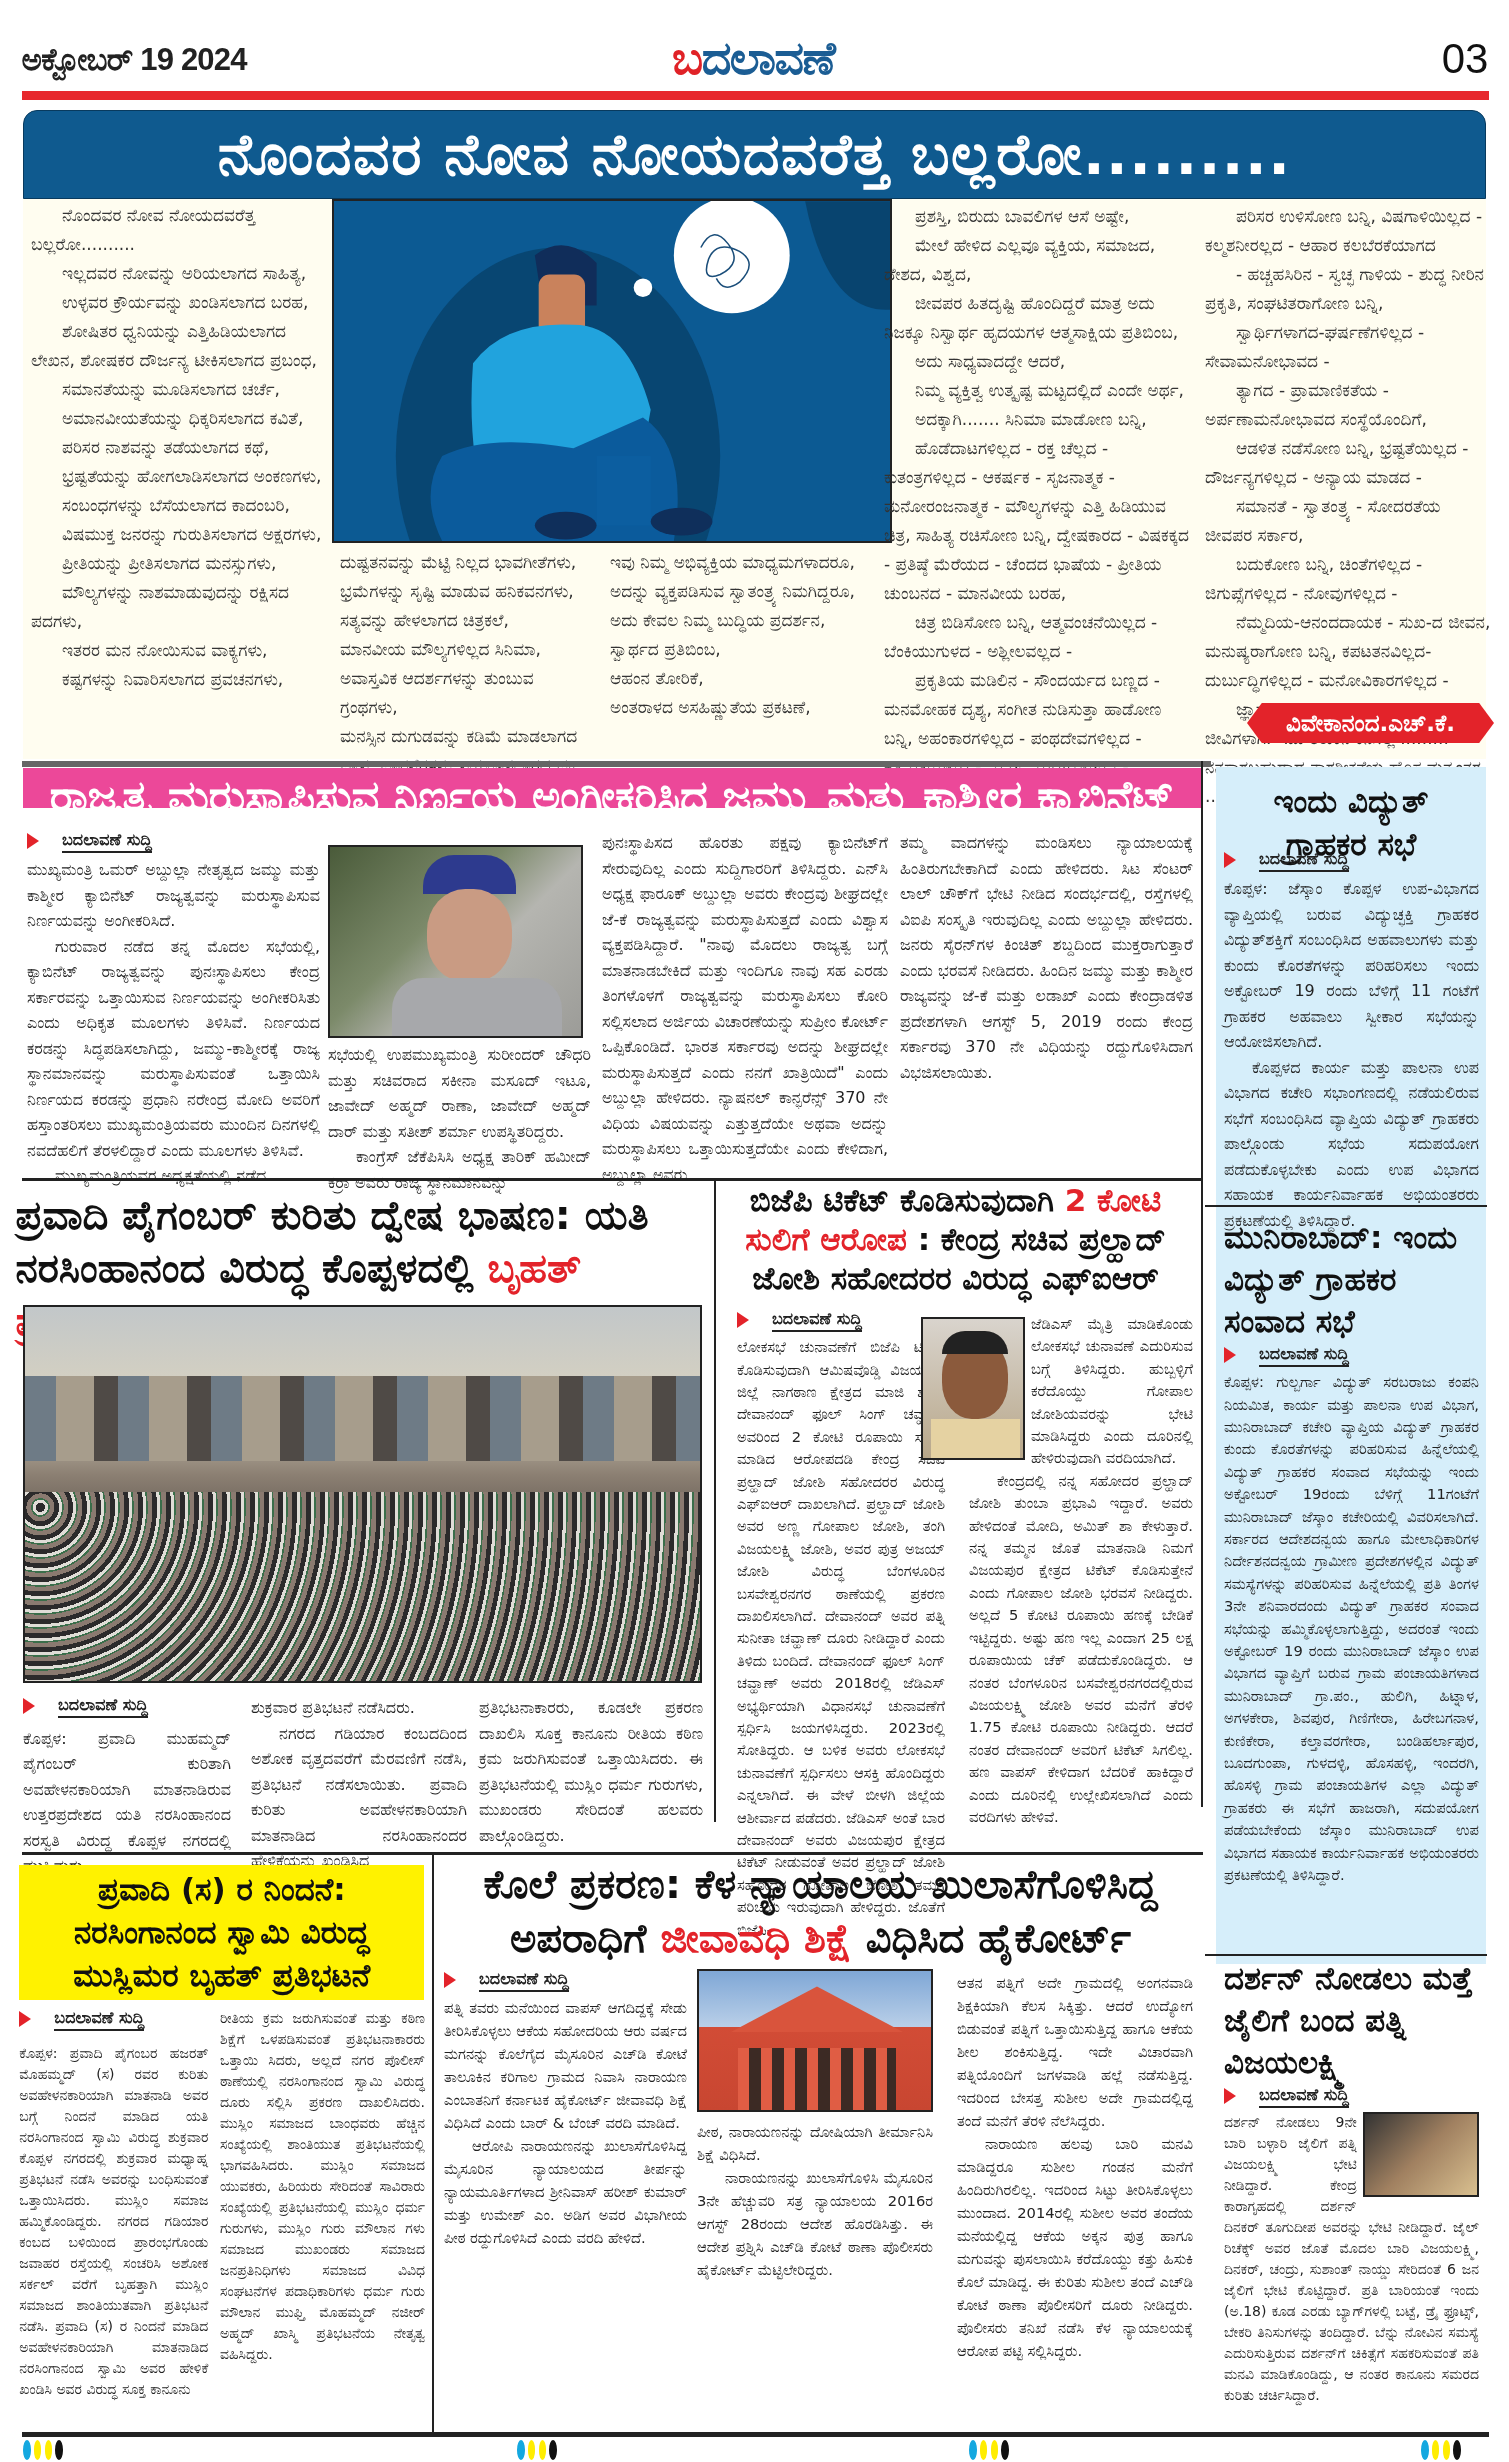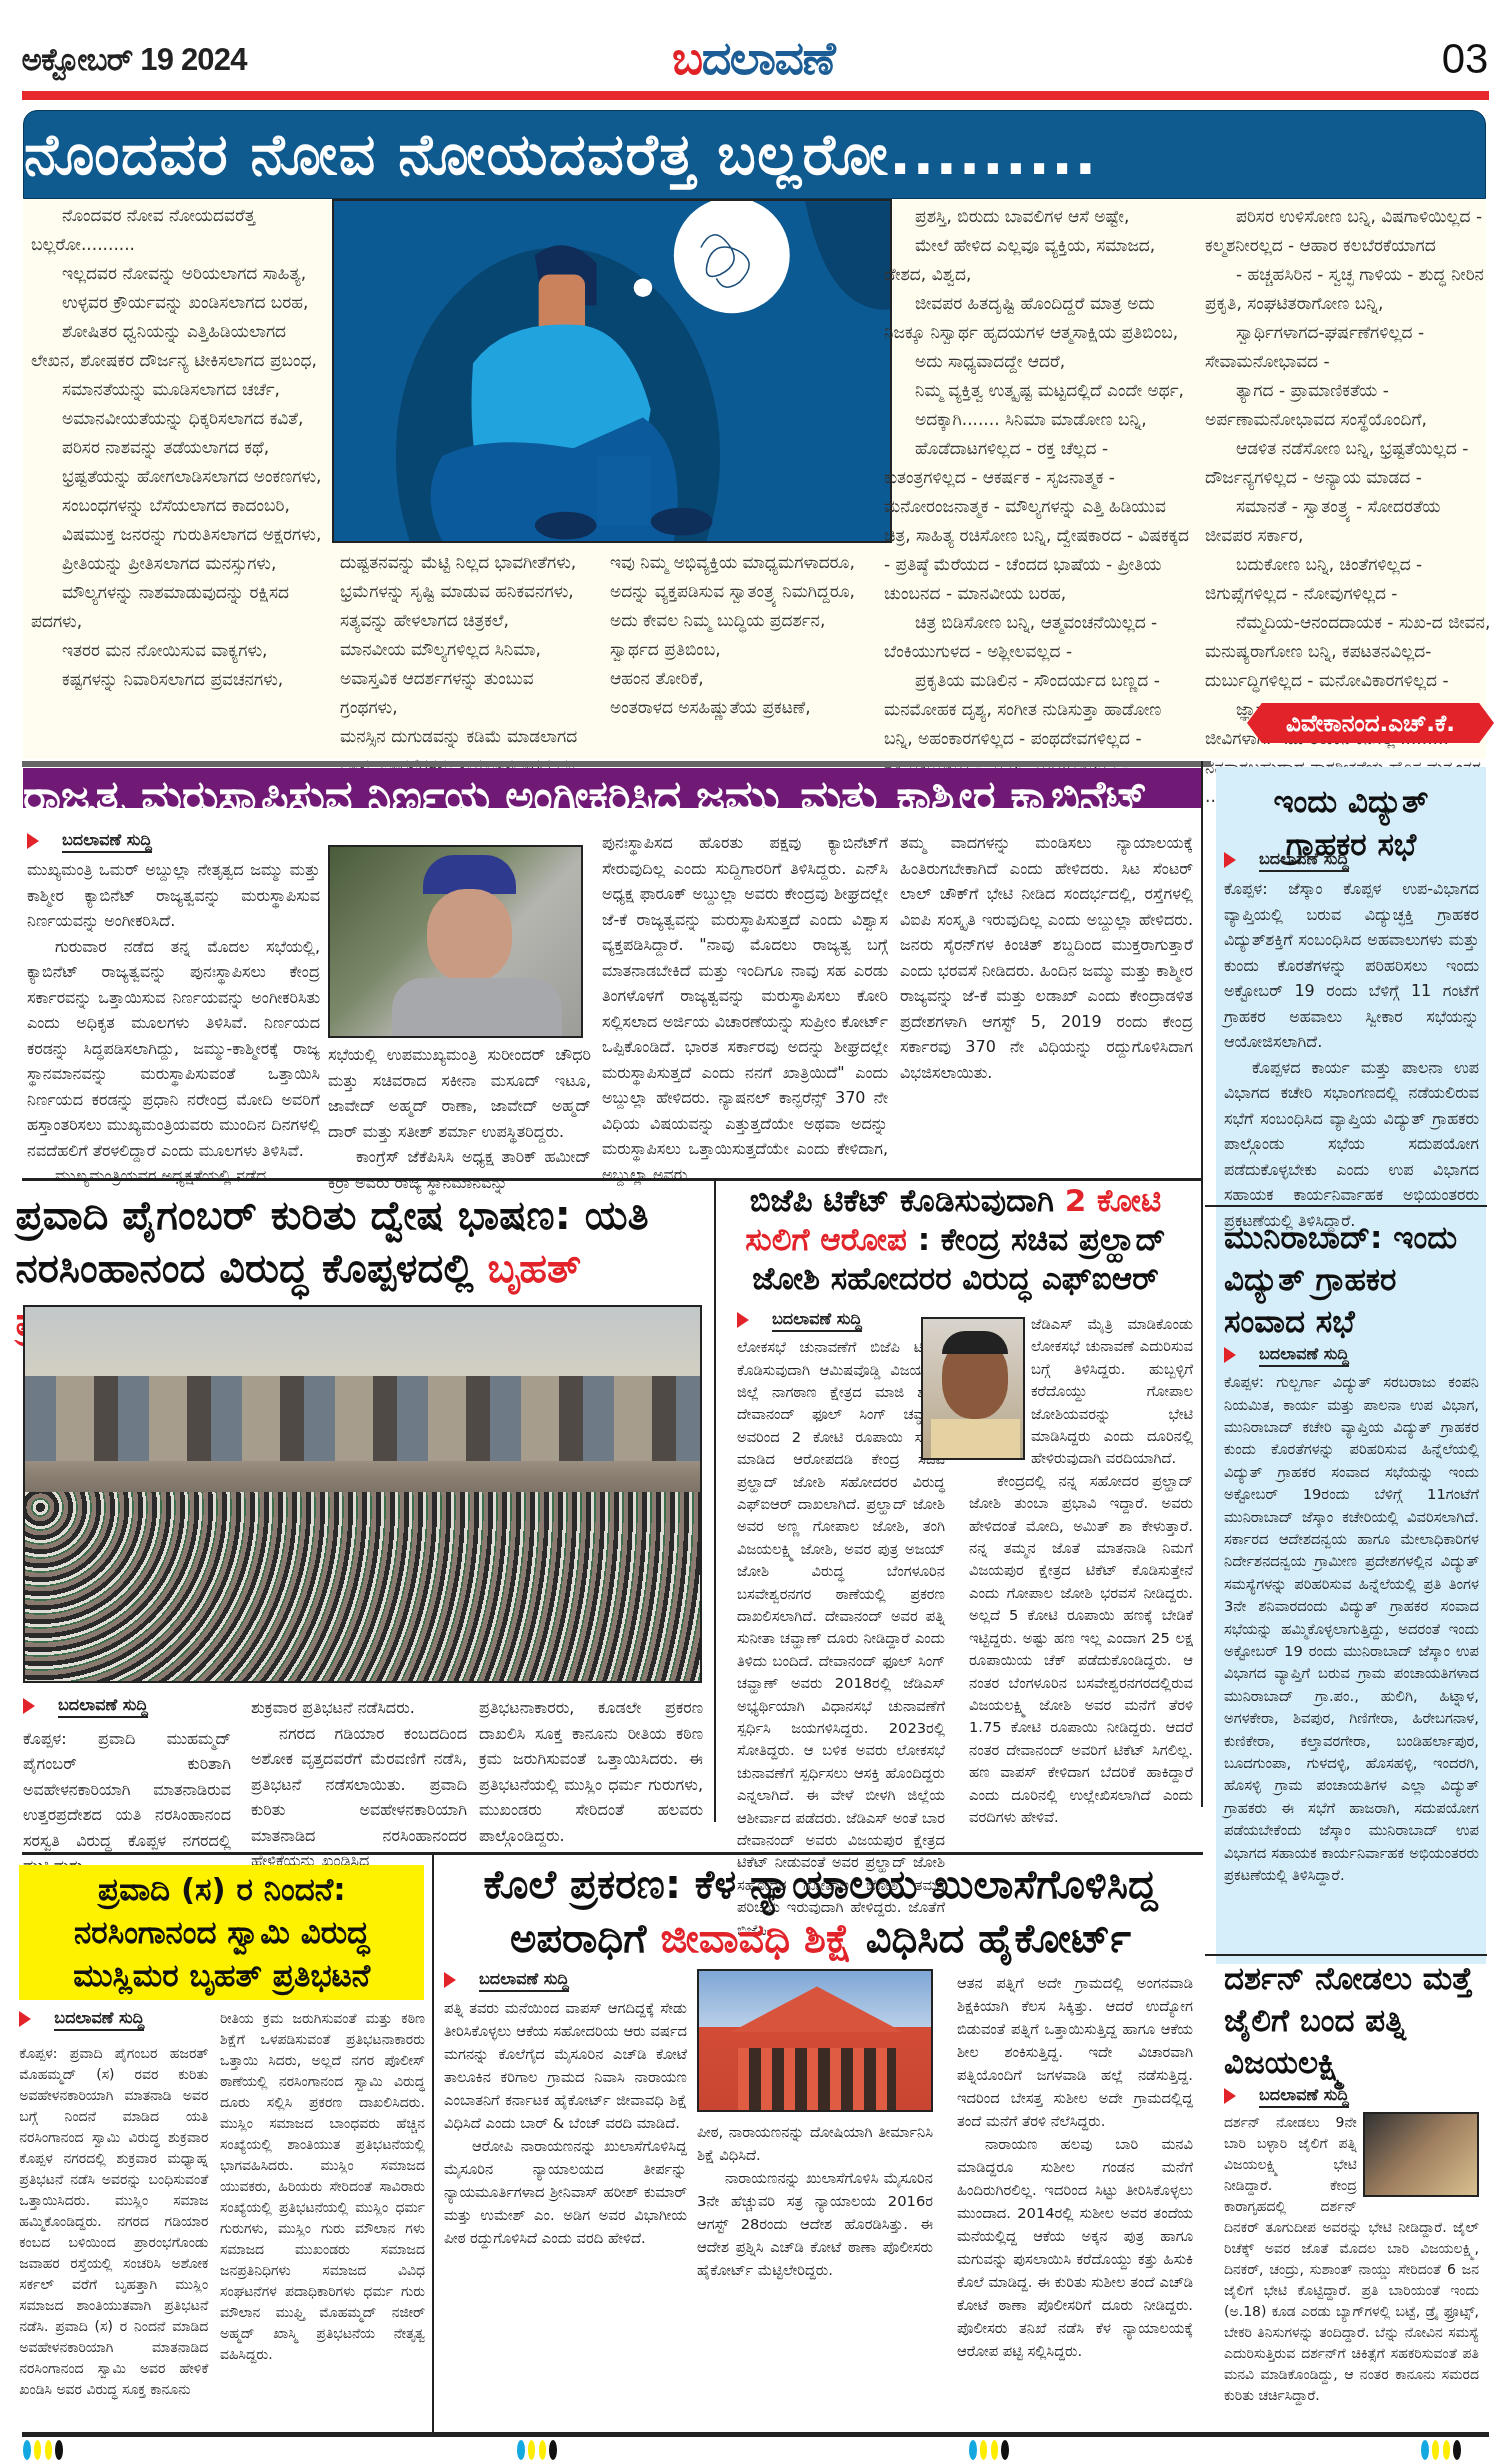--- a/index.html
+++ b/index.html
@@ -4,28 +4,28 @@
 <style>
 *{box-sizing:border-box;margin:0;padding:0}
 html,body{width:1510px;height:2462px;background:#fff;overflow:hidden}
 body{position:relative;font-family:"DejaVu Sans",sans-serif;color:#222}
 .abs{position:absolute}
 .hdr-date{left:21.6px;top:42px;font-size:31px;font-family:"Liberation Sans",sans-serif;font-weight:bold;color:#222;letter-spacing:-0.8px}
 .hdr-logo{left:672px;top:31px;font-size:46px;font-weight:bold;color:#1b5d94;font-family:"DejaVu Sans",sans-serif;letter-spacing:-1.5px}
 .hdr-logo .red{color:#e02227}
 .hdr-page{right:21.6px;top:35px;font-size:42px;font-family:"Liberation Sans",sans-serif;color:#111}
 .redbar{left:21.6px;top:91px;width:1467px;height:9.3px;background:#e7282d}
-.banner{left:23px;top:110px;width:1463px;height:89px;background:#0f5a8f;border-radius:14px 14px 0 0;border:1.5px solid #083a5e;color:#fff;font-size:57px;font-weight:bold;line-height:86px;letter-spacing:1.5px}
+.banner{left:23px;top:110px;width:1463px;height:89px;background:#0f5a8f;border-radius:14px 14px 0 0;border:1.5px solid #083a5e;color:#fff;font-size:57px;font-weight:bold;text-align:center;line-height:86px;letter-spacing:1.5px}
 .cream{background:#fffdf0}
 .col{font-size:17px;line-height:29px;color:#333}
 .col p{text-indent:31px}
 .col p.ni{text-indent:0}
 .illus{left:332px;top:199px;width:560px;height:344px;background:#0d5a94;overflow:hidden;border:2.3px solid #222}
 .sep-top{left:21.6px;top:761px;width:1189px;height:6.2px;background:#666}
-.magenta{left:23px;top:768px;width:1178px;height:40px;background:#701a75;color:#fff;font-size:43px;font-weight:bold;text-align:left;line-height:56px}
+.magenta{left:23px;top:768px;width:1178px;height:40px;background:#ec4899;color:#fff;font-size:43px;font-weight:bold;text-align:center;line-height:56px}
 .byline{font-size:16px;font-weight:bold;color:#222;display:flex;align-items:center;gap:23px}
 .byline .tri{width:0;height:0;border-top:8.5px solid transparent;border-bottom:8.5px solid transparent;border-left:12.4px solid #e3232a}
 .byline span.t{border-bottom:2.3px solid #222;padding-bottom:1.5px}
 .news{font-size:16px;line-height:25.5px;color:#222;text-align:justify}
 .news p{text-indent:28px}
 .news p.ni{text-indent:0}
 .lightblue{background:#d6eefa}
 .sidehd{font-size:34px;font-weight:bold;color:#111;line-height:43px}
 .photo{background:#777;border:2.3px solid #222;overflow:hidden}
 .vline{background:#222;width:1.5px}

